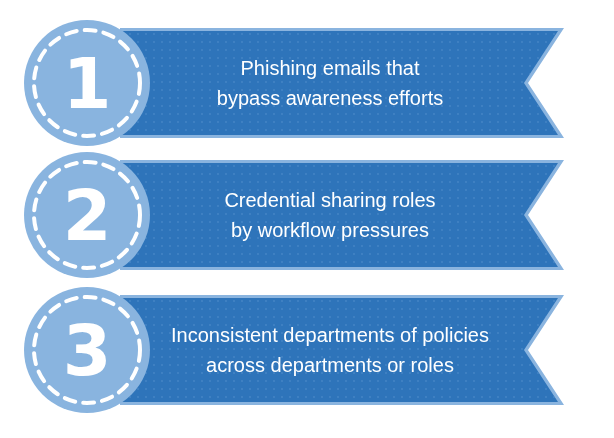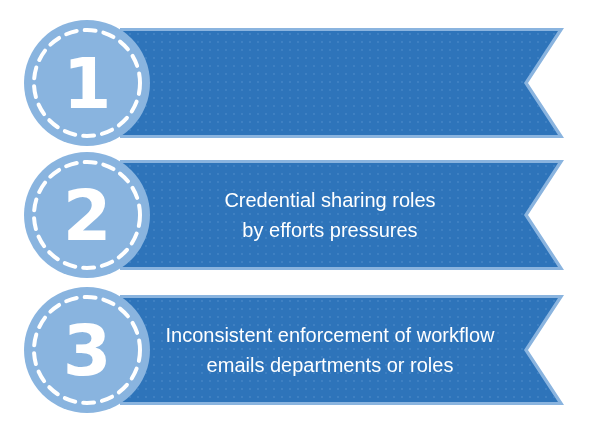--- a/index.html
+++ b/index.html
@@ -20,43 +20,47 @@
         <circle cx="2" cy="2" r="0.7" fill="#5b95cf"></circle>
       </pattern>
     </defs>
     <polygon points="120,12 564,12 528,67 564,122 120,122" fill="#8ab4df"></polygon>
     <polygon points="120,15 558,15 524,67 558,119 120,119" fill="#2e74ba"></polygon>
     <polygon points="120,15 558,15 524,67 558,119 120,119" fill="url(#dots)"></polygon>
     <circle cx="87" cy="67" r="63" fill="#89b4df"></circle>
     <circle cx="87" cy="67" r="53" fill="none" stroke="#ffffff" stroke-width="4" stroke-dasharray="11 8" stroke-linecap="round"></circle>
     <text class="num" x="87" y="92" text-anchor="middle">1</text>
   </svg>
+  <div class="text">
+    <span>Phishing emails that</span>
+    <span>bypass awareness efforts</span>
+  </div>
 </div>
 
 <div class="item" style="top:148px;">
   <svg width="614" height="134">
     <polygon points="120,12 564,12 528,67 564,122 120,122" fill="#8ab4df"></polygon>
     <polygon points="120,15 558,15 524,67 558,119 120,119" fill="#2e74ba"></polygon>
     <polygon points="120,15 558,15 524,67 558,119 120,119" fill="url(#dots)"></polygon>
     <circle cx="87" cy="67" r="63" fill="#89b4df"></circle>
     <circle cx="87" cy="67" r="53" fill="none" stroke="#ffffff" stroke-width="4" stroke-dasharray="11 8" stroke-linecap="round"></circle>
     <text class="num" x="87" y="92" text-anchor="middle">2</text>
   </svg>
   <div class="text">
     <span>Credential sharing roles</span>
-    <span>by efforts pressures</span>
+    <span>by workflow pressures</span>
   </div>
 </div>
 
 <div class="item" style="top:283px;">
   <svg width="614" height="134">
     <polygon points="120,12 564,12 528,67 564,122 120,122" fill="#8ab4df"></polygon>
     <polygon points="120,15 558,15 524,67 558,119 120,119" fill="#2e74ba"></polygon>
     <polygon points="120,15 558,15 524,67 558,119 120,119" fill="url(#dots)"></polygon>
     <circle cx="87" cy="67" r="63" fill="#89b4df"></circle>
     <circle cx="87" cy="67" r="53" fill="none" stroke="#ffffff" stroke-width="4" stroke-dasharray="11 8" stroke-linecap="round"></circle>
     <text class="num" x="87" y="92" text-anchor="middle">3</text>
   </svg>
   <div class="text">
-    <span>Inconsistent enforcement of workflow</span>
-    <span>emails departments or roles</span>
+    <span>Inconsistent departments of policies</span>
+    <span>across departments or roles</span>
   </div>
 </div>
 
 </body></html>

